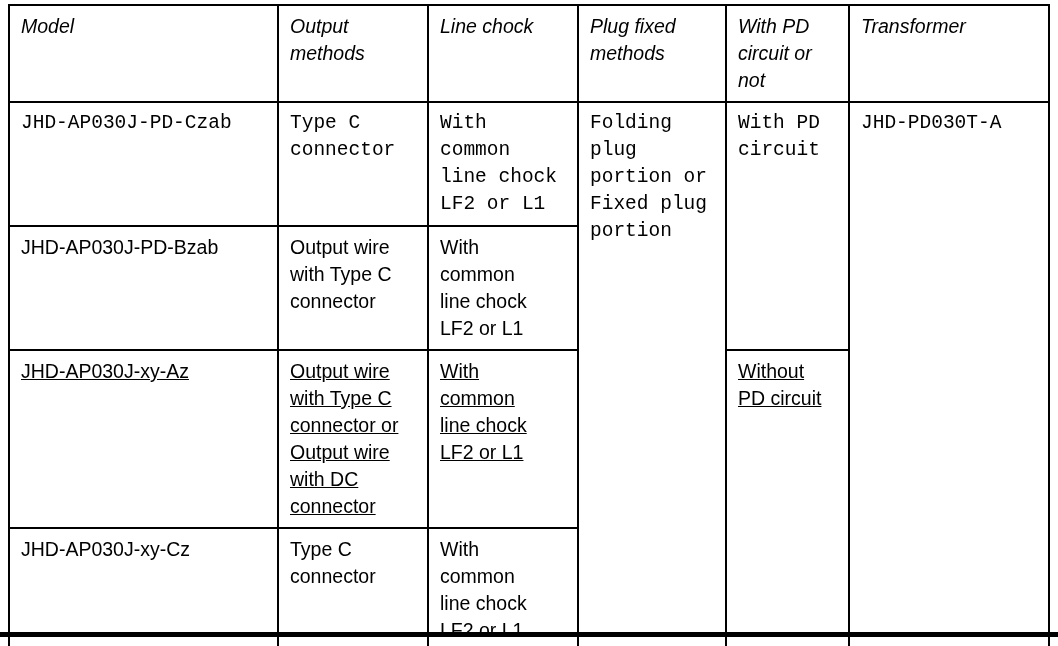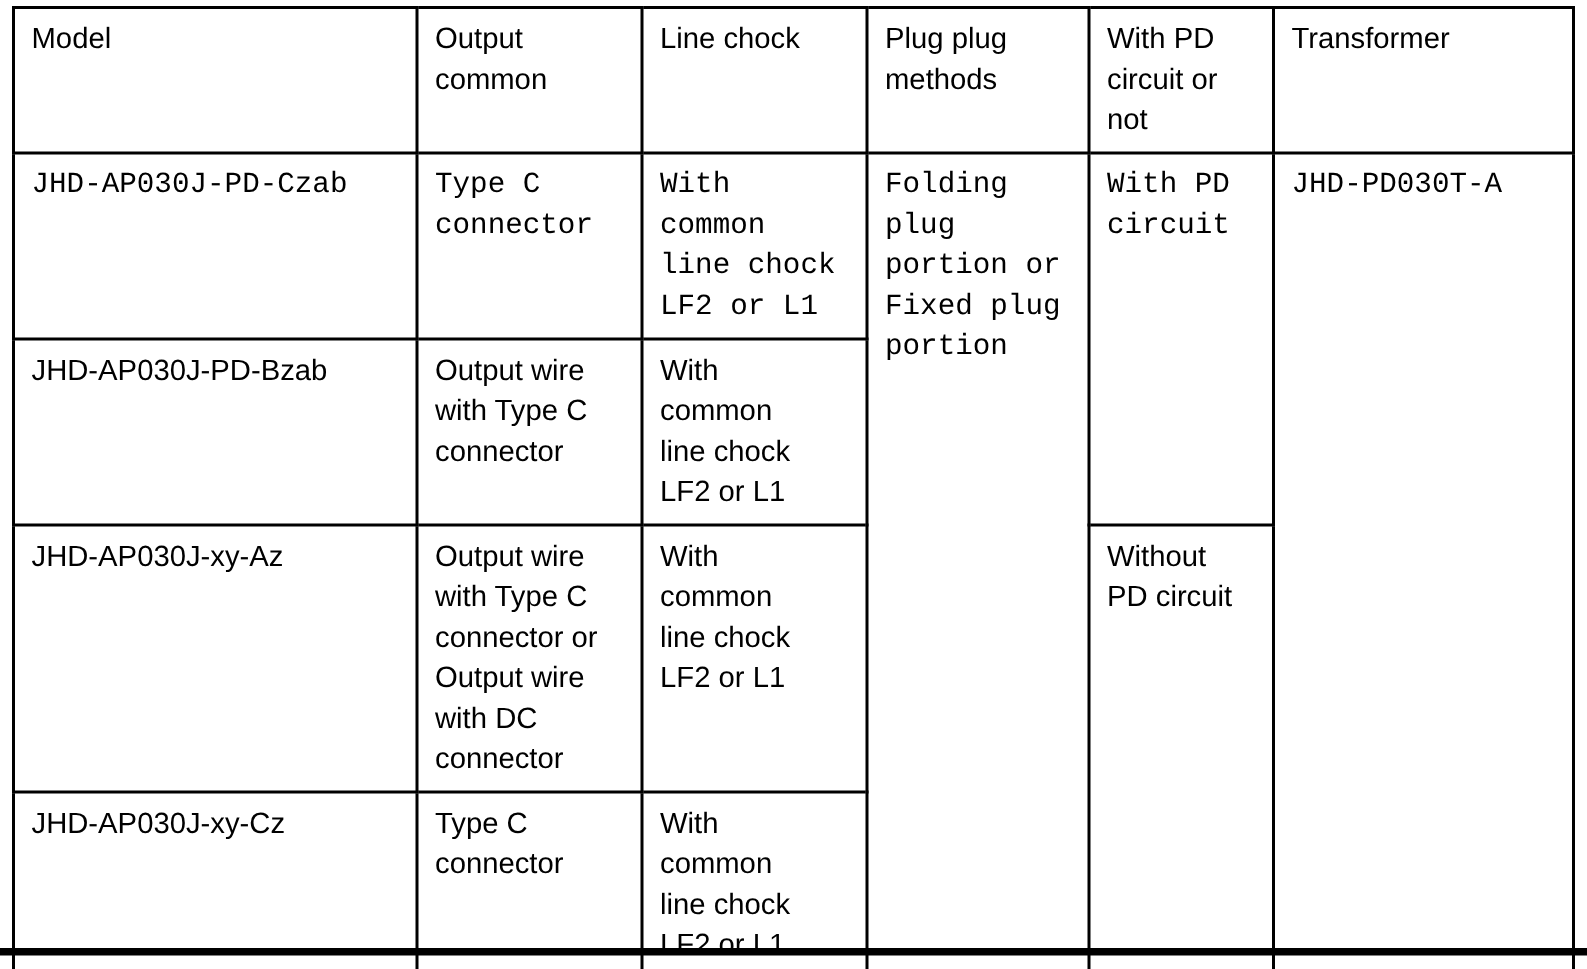--- a/index.html
+++ b/index.html
@@ -29,24 +29,24 @@
     border: 2px solid #000000;
     vertical-align: top;
     text-align: left;
     padding: 7px 11px;
     font-size: 19.5px;
     line-height: 27px;
     font-weight: 400;
     white-space: pre-line;
     overflow: hidden;
   }
-  tr.row-header { height: 95px; }
+  tr.row-header { height: 95px; font-style: italic; }
   tr.row-1 { height: 122px; font-family: Liberation Mono, monospace; }
   tr.row-2 { height: 121px; }
-  tr.row-3 { height: 170px; }
+  tr.row-3 { height: 170px; text-decoration: underline; }
   tr.row-4 { height: 121px; }
   .bottom-rule {
     position: absolute;
     left: 0;
     top: 632px;
     width: 1058px;
     height: 5px;
     background: #000000;
   }
 </style>
@@ -60,23 +60,23 @@
       <col style="width:150px">
       <col style="width:150px">
       <col style="width:148px">
       <col style="width:123px">
       <col style="width:200px">
     </colgroup>
     <thead>
       <tr class="row-header">
         <th>Model</th>
         <th>Output
-common</th>
+methods</th>
         <th>Line chock</th>
-        <th>Plug plug
+        <th>Plug fixed
 methods</th>
         <th>With PD
 circuit or
 not</th>
         <th>Transformer</th>
       </tr>
     </thead>
     <tbody>
       <tr class="row-1">
         <td>JHD-AP030J-PD-Czab</td>

